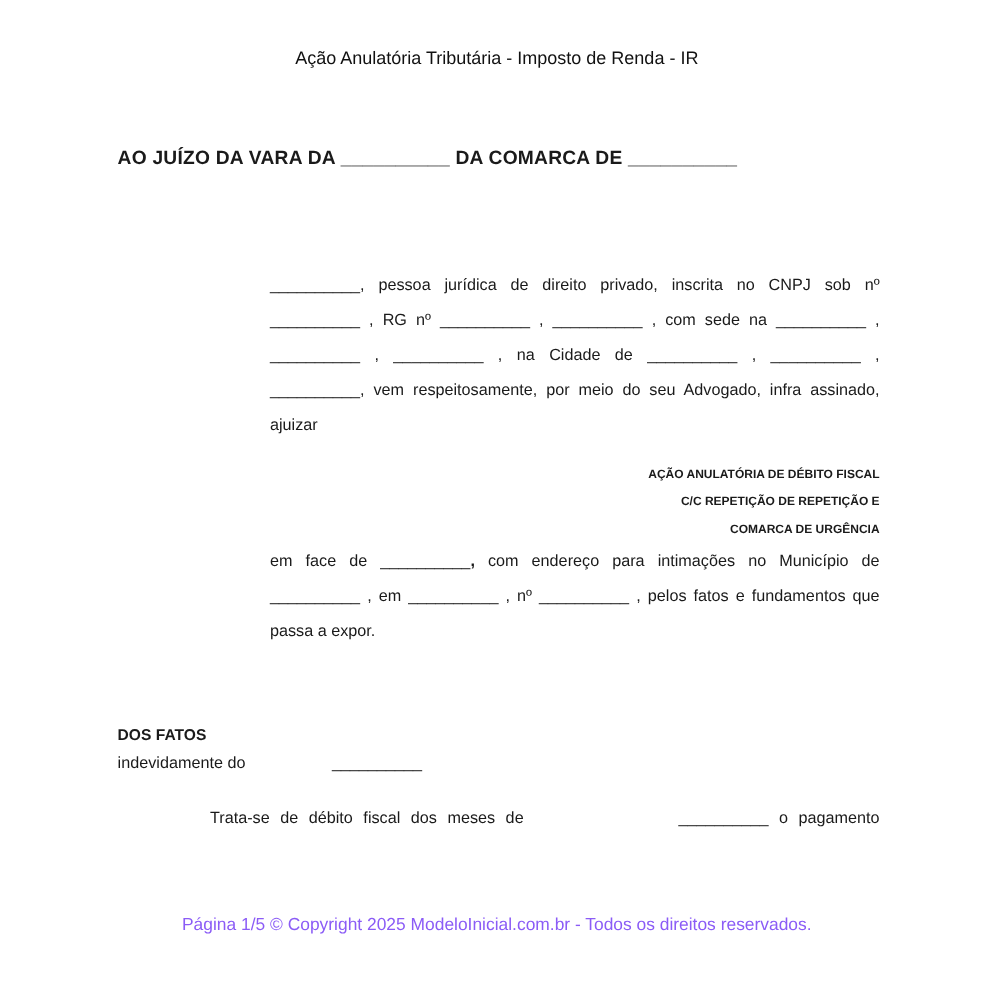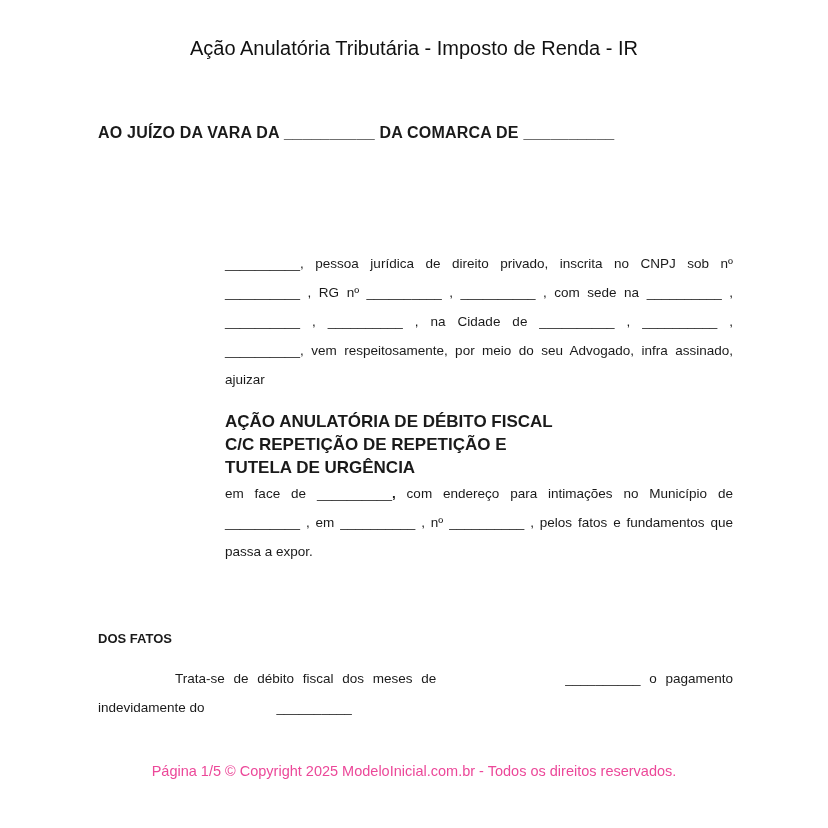--- a/index.html
+++ b/index.html
@@ -9,46 +9,46 @@
     width: 828px;
     height: 828px;
     background: #ffffff;
     overflow: hidden;
     font-family: "Liberation Sans", "DejaVu Sans", sans-serif;
     color: #1a1a1a;
   }
   .doc-title {
     padding-top: 40px;
     text-align: center;
-    font-size: 20px;
+    font-size: 15px;
     line-height: 17px;
     color: #111111;
   }
   .addressing {
     margin: 68px 95px 0 98px;
     font-size: 16px;
     font-weight: bold;
     line-height: 16px;
     letter-spacing: 0.2px;
   }
   .para {
     font-size: 13.5px;
     line-height: 29px;
     text-align: justify;
   }
   .indented {
     margin-left: 225px;
     margin-right: 95px;
   }
-  .qualification { margin-top: 108px; }
+  .qualification { margin-top: 82px; }
   .action-title {
     margin: 16px 95px 0 225px;
-    text-align: left;
+    text-align: right;
     font-weight: bold;
-    font-size: 17px;
+    font-size: 10px;
     line-height: 23px;
   }
   .defendant { }
   .bold { font-weight: bold; }
   .section-heading {
     margin: 64px 95px 0 98px;
     font-size: 13px;
     font-weight: bold;
     line-height: 17px;
   }
@@ -67,46 +67,46 @@
   .facts-line-1 .tail { word-spacing: 5px; }
   .gap-spacer { display: inline-block; width: 72px; }
   .page-footer {
     position: absolute;
     left: 0;
     right: 0;
     top: 763px;
     text-align: center;
     font-size: 14.5px;
     line-height: 17px;
-    color: #ec4899;
+    color: #8b5cf6;
   }
 </style>
 </head>
 <body>
 
 <div class="page">
 
   <div class="doc-title">Ação Anulatória Tributária - Imposto de Renda - IR</div>
 
   <div class="addressing">AO JUÍZO DA VARA DA __________ DA COMARCA DE __________</div>
 
   <p class="para indented qualification">__________, pessoa jurídica de direito privado, inscrita no CNPJ sob nº __________ , RG nº __________ , __________ , com sede na __________ , __________ , __________ , na Cidade de __________ , __________ , __________, vem respeitosamente, por meio do seu Advogado, infra assinado, ajuizar</p>
 
   <div class="action-title">
     <div>AÇÃO ANULATÓRIA DE DÉBITO FISCAL</div>
     <div>C/C REPETIÇÃO DE REPETIÇÃO E</div>
-    <div>TUTELA DE URGÊNCIA</div>
+    <div>COMARCA DE URGÊNCIA</div>
   </div>
 
   <p class="para indented defendant"><span>em face de __________</span><span class="bold">,</span><span> com endereço para intimações no Município de __________ , em __________ , nº __________ , pelos fatos e fundamentos que passa a expor.</span></p>
 
   <div class="section-heading">DOS FATOS</div>
 
+  <div class="facts-line facts-line-2"><span>indevidamente do</span><span class="gap-spacer"></span><span>__________</span></div>
+
   <div class="facts-line facts-line-1">
     <span class="lead">Trata-se de débito fiscal dos meses de</span>
     <span class="tail">__________ o pagamento</span>
   </div>
-
-  <div class="facts-line facts-line-2"><span>indevidamente do</span><span class="gap-spacer"></span><span>__________</span></div>
 
   <div class="page-footer">Página 1/5 © Copyright 2025 ModeloInicial.com.br - Todos os direitos reservados.</div>
 
 </div>
 
 </body></html>

